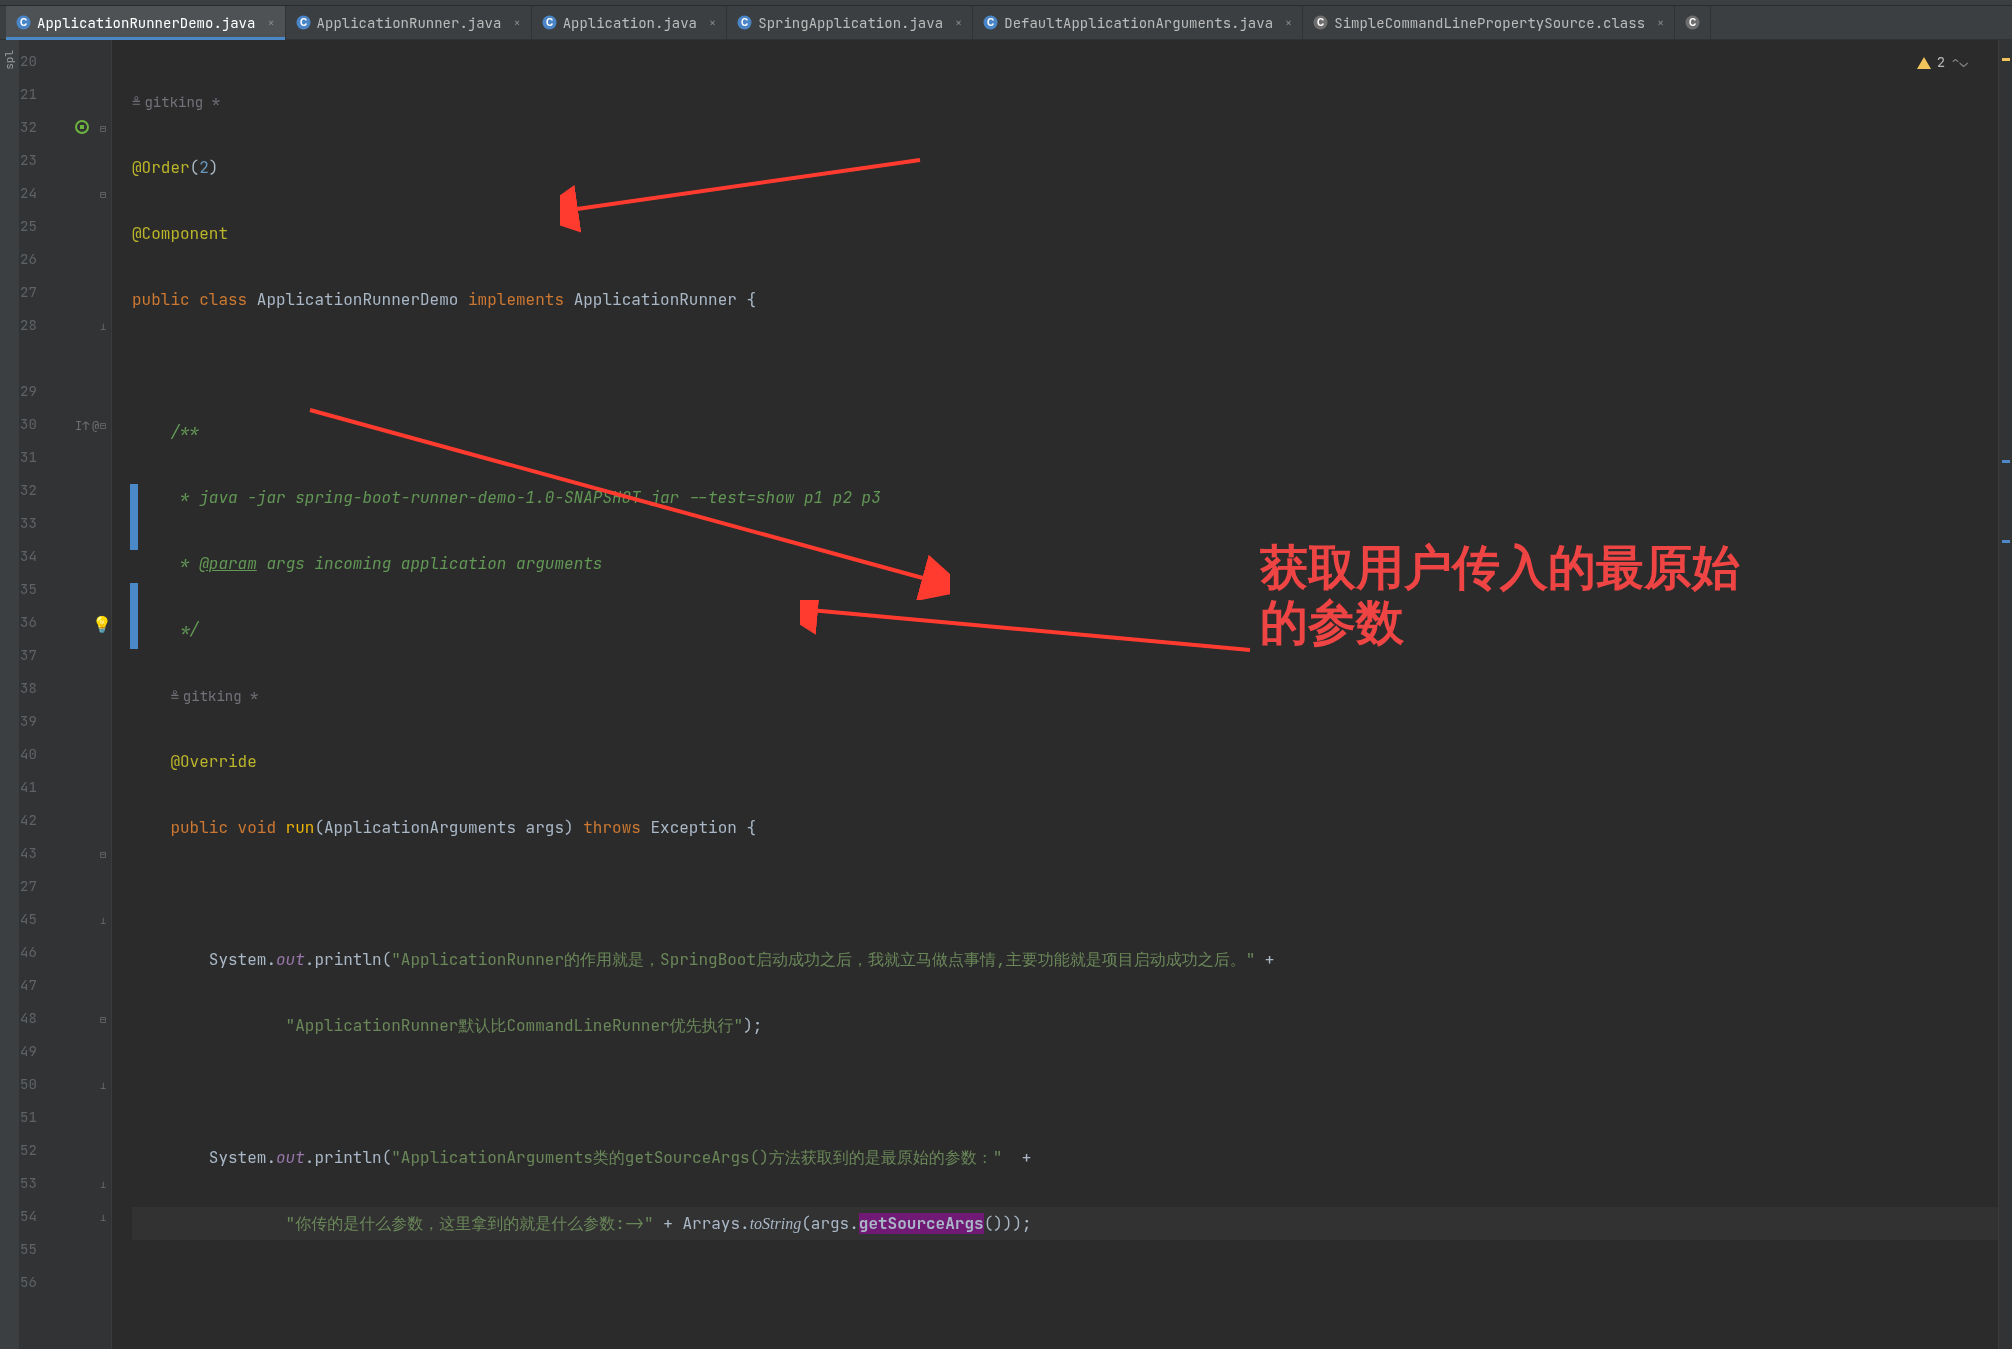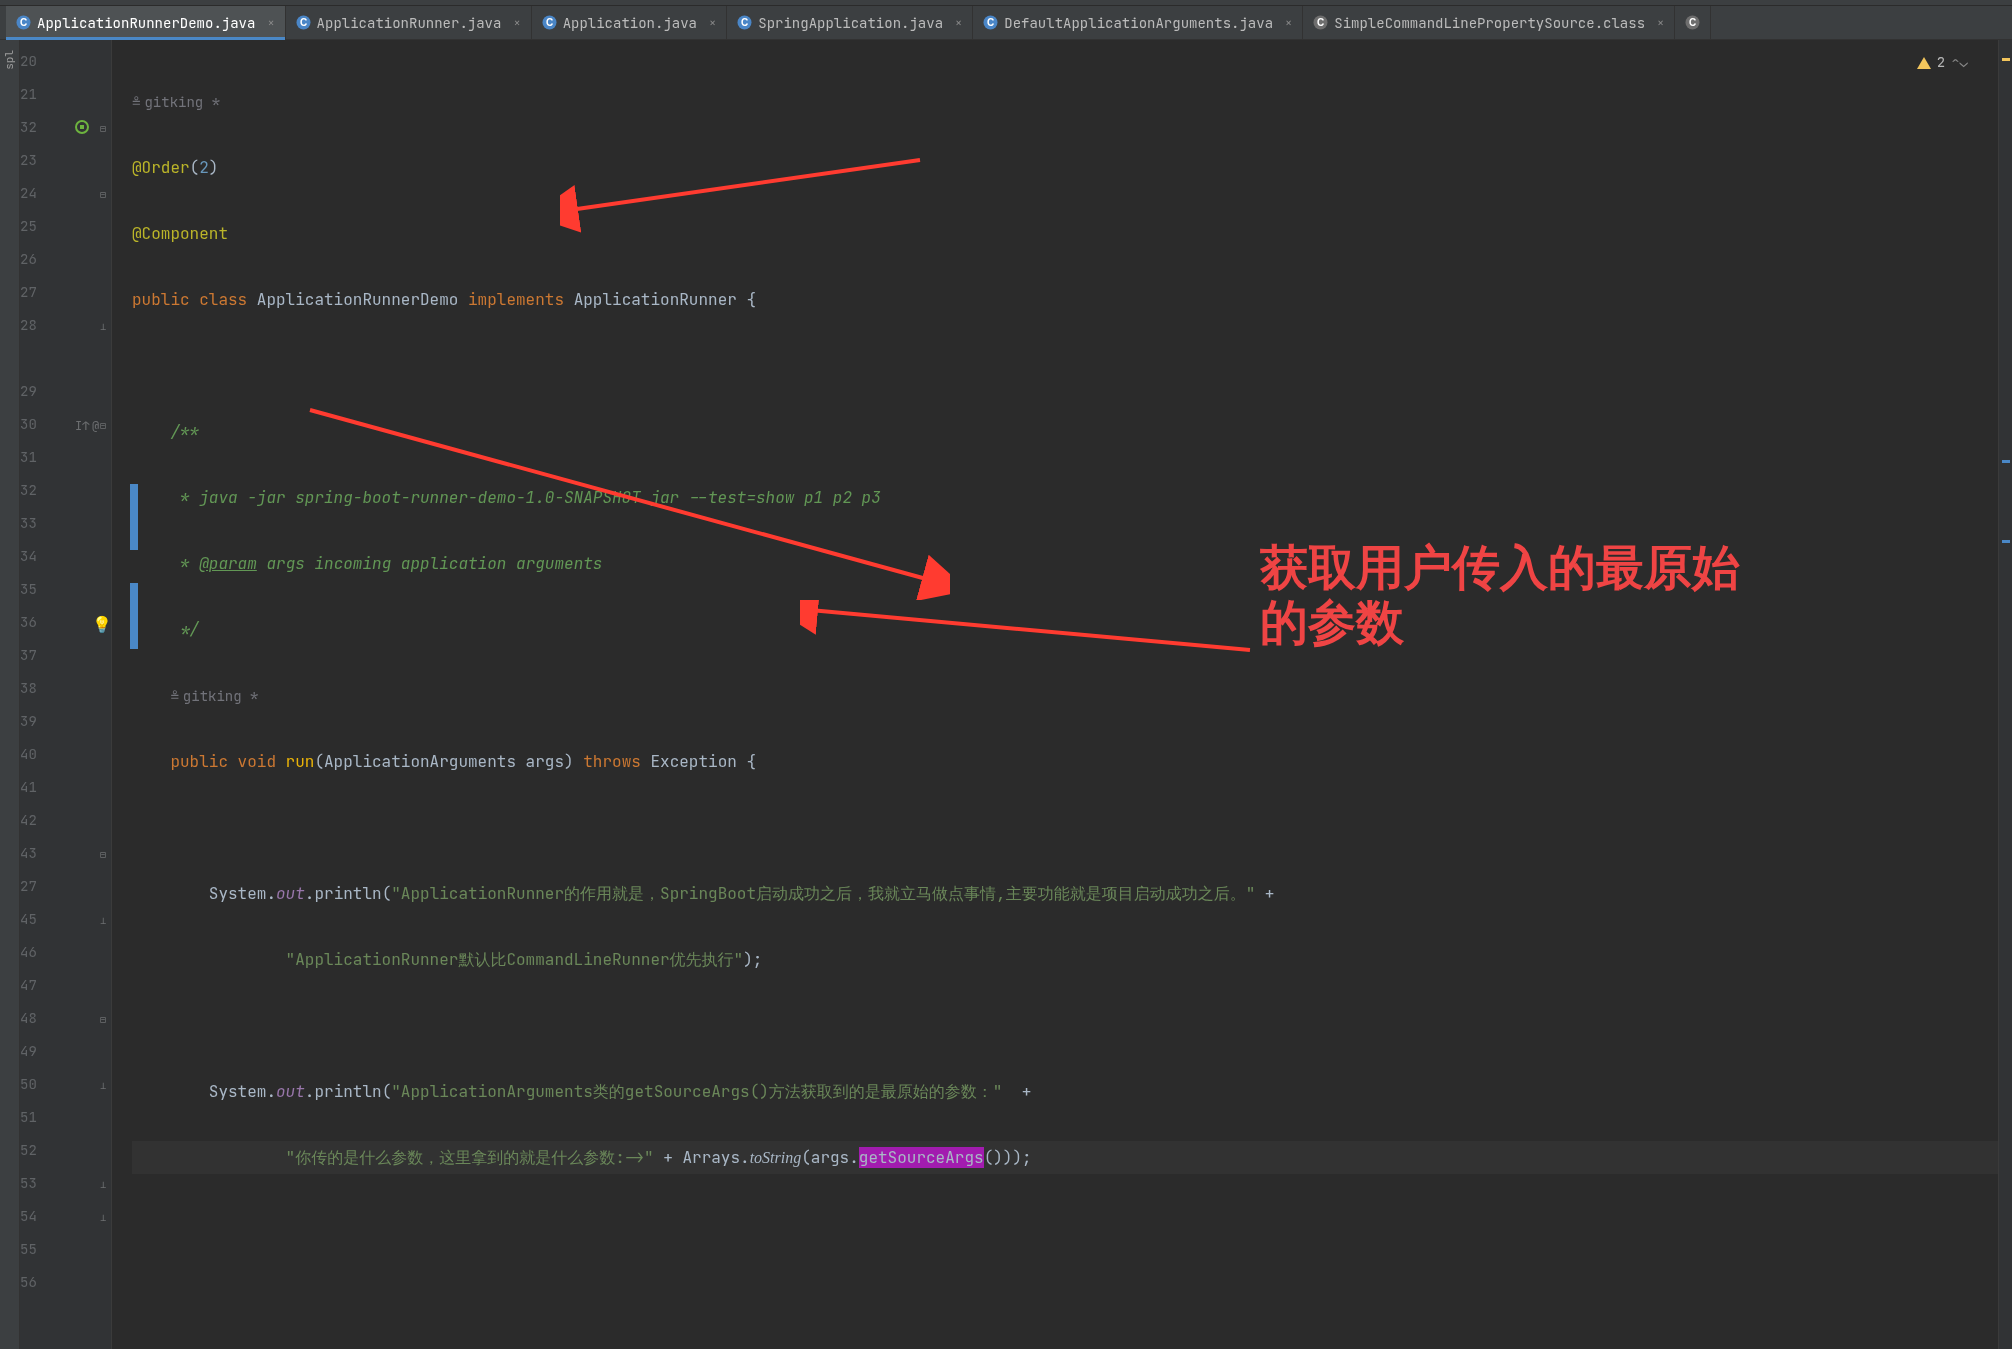--- a/index.html
+++ b/index.html
@@ -123,21 +123,21 @@
   .c-key{color:#cc7832;}
   .c-ann{color:#bbb529;}
   .c-str{color:#6a8759;}
   .c-doc{color:#629755;font-style:italic;}
   .c-docu{color:#629755;font-style:italic;text-decoration:underline;}
   .c-field{color:#9876aa;font-style:italic;}
   .c-num{color:#6897bb;}
   .c-fn{color:#eab308;}
   .c-ital{font-style:italic;font-family:Liberation Serif, serif;}
   .c-plain{color:#a9b7c6;}
-  .c-sel{background:#a21caf;color:#a9b7c6;}
+  .c-sel{background:#701a75;color:#a9b7c6;font-weight:bold;}
   .author{color:#72737a;font-size:14px;}
   .author-ico{color:#72737a;margin-right:4px;}
   
   .err-stripe{
     width:14px;
     background:#313335;
     border-left:1px solid #3b3b3b;
     position:relative;
   }
   .err-stripe .mark{
@@ -337,20 +337,21 @@
 <span class="line"><span class="author"><span class="author-ico">≗</span><span>gitking *</span></span></span>
 <span class="line"><span class="c-ann">@Order</span><span class="c-plain">(</span><span class="c-num">2</span><span class="c-plain">)</span></span>
 <span class="line"><span class="c-ann">@Component</span></span>
 <span class="line"><span class="c-key">public class </span><span class="c-plain">ApplicationRunnerDemo </span><span class="c-key">implements </span><span class="c-plain">ApplicationRunner </span><span class="c-plain">{</span></span>
 <span class="line"></span>
 <span class="line">    <span class="c-doc">/**</span></span>
 <span class="line">    <span class="c-doc"> * java -jar spring-boot-runner-demo-1.0-SNAPSHOT.jar --test=show p1 p2 p3</span></span>
 <span class="line">    <span class="c-doc"> * </span><span class="c-docu">@param</span><span class="c-doc"> args incoming application arguments</span></span>
 <span class="line">    <span class="c-doc"> */</span></span>
 <span class="line">    <span class="author"><span class="author-ico">≗</span><span>gitking *</span></span></span>
+<span class="line">    <span class="c-ann">@Override</span></span>
 <span class="line">    <span class="c-key">public void </span><span class="c-fn">run</span><span class="c-plain">(ApplicationArguments args) </span><span class="c-key">throws </span><span class="c-plain">Exception </span><span class="c-plain">{</span></span>
 <span class="line"></span>
 <span class="line">        <span class="c-plain">System.</span><span class="c-field">out</span><span class="c-plain">.println(</span><span class="c-str">"ApplicationRunner的作用就是，SpringBoot启动成功之后，我就立马做点事情,主要功能就是项目启动成功之后。"</span><span class="c-plain"> +</span></span>
 <span class="line">                <span class="c-str">"ApplicationRunner默认比CommandLineRunner优先执行"</span><span class="c-plain">);</span></span>
 <span class="line"></span>
 <span class="line">        <span class="c-plain">System.</span><span class="c-field">out</span><span class="c-plain">.println(</span><span class="c-str">"ApplicationArguments类的getSourceArgs()方法获取到的是最原始的参数："</span><span class="c-plain">  +</span></span>
 <span class="line hl-line">                <span class="c-str">"你传的是什么参数，这里拿到的就是什么参数:-&gt;"</span><span class="c-plain"> + Arrays.</span><span class="c-ital">toString</span><span class="c-plain">(args.</span><span class="c-sel">getSourceArgs</span><span class="c-plain">()));</span></span>
 <span class="line"></span>
 
 

